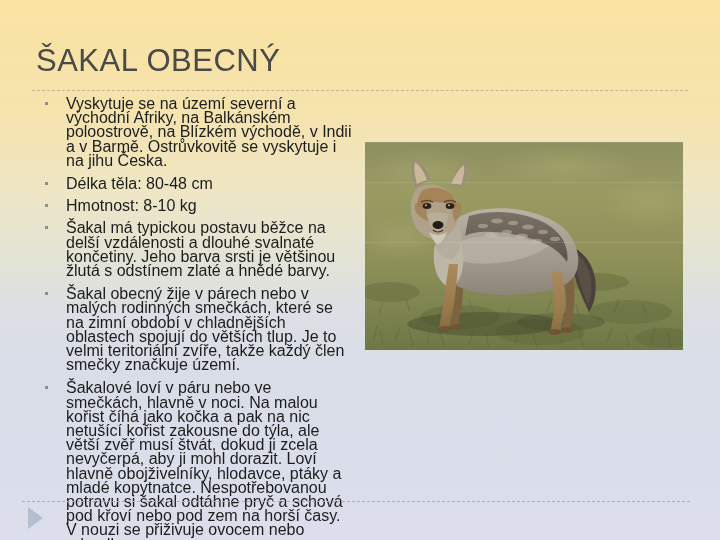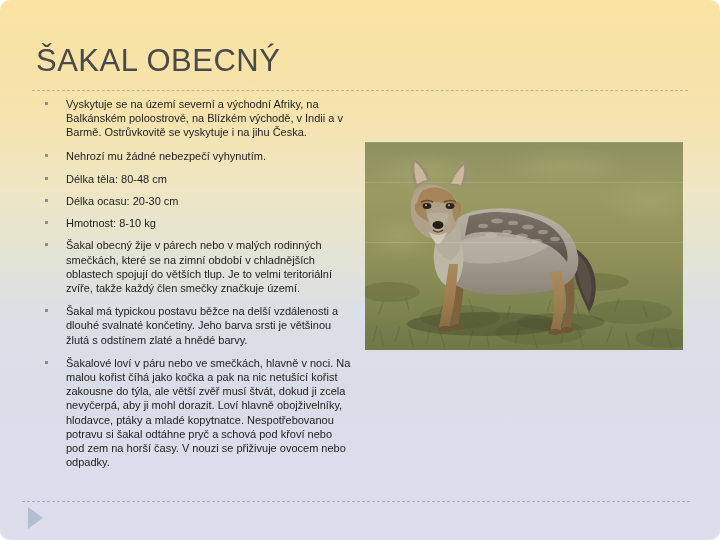--- a/index.html
+++ b/index.html
@@ -24,21 +24,20 @@
         #f9e4a4 0px,
         #f8e3a6 40px,
         #f6e3ad 110px,
         #eee6c4 190px,
         #e4e4d4 250px,
         #dcdfe4 310px,
         #d9dde8 380px,
         #dadeea 470px,
         #dcdfeb 540px);
     overflow: hidden;
-    border-radius: 10px;
   }
 
   
   .title {
     position: absolute;
     left: 36px;
     top: 44px;
     font-size: 31px;
     font-weight: 400;
     letter-spacing: 0.5px;
@@ -73,21 +72,21 @@
     width: 312px;
     margin: 0;
     padding: 0;
     list-style: none;
   }
 
   .bullet-item {
     position: relative;
     padding-left: 26px;
     margin-bottom: 9px;
-    font-size: 11px;
+    font-size: 16px;
     line-height: 14.2px;
     color: #1d1d1d;
     text-align: left;
   }
 
   .bullet-item::before {
     content: "";
     position: absolute;
     left: 5px;
     top: 5px;
@@ -132,26 +131,24 @@
 <body>
 
 <div class="slide">
 
   <div class="title">ŠAKAL OBECNÝ</div>
 
   <div class="divider-top"></div>
 
   <ul class="body-list">
     <li class="bullet-item">Vyskytuje se na území severní a východní Afriky, na Balkánském poloostrově, na Blízkém východě, v Indii a v Barmě. Ostrůvkovitě se vyskytuje i na jihu Česka.</li>
-    <li class="bullet-item">Nehrozí mu žádné nebezpečí vyhynutím.</li>
     <li class="bullet-item tight">Délka těla: 80-48 cm</li>
-    <li class="bullet-item tight">Délka ocasu: 20-30 cm</li>
     <li class="bullet-item tight">Hmotnost: 8-10 kg</li>
+    <li class="bullet-item">Šakal má typickou postavu běžce na delší vzdálenosti a dlouhé svalnaté končetiny. Jeho barva srsti je většinou žlutá s odstínem zlaté a hnědé barvy.</li>
     <li class="bullet-item">Šakal obecný žije v párech nebo v malých rodinných smečkách, které se na zimní období v chladnějších oblastech spojují do větších tlup. Je to velmi teritoriální zvíře, takže každý člen smečky značkuje území.</li>
-    <li class="bullet-item">Šakal má typickou postavu běžce na delší vzdálenosti a dlouhé svalnaté končetiny. Jeho barva srsti je většinou žlutá s odstínem zlaté a hnědé barvy.</li>
     <li class="bullet-item">Šakalové loví v páru nebo ve smečkách, hlavně v noci. Na malou kořist číhá jako kočka a pak na nic netušící kořist zakousne do týla, ale větší zvěř musí štvát, dokud ji zcela nevyčerpá, aby ji mohl dorazit. Loví hlavně obojživelníky, hlodavce, ptáky a mladé kopytnatce. Nespotřebovanou potravu si šakal odtáhne pryč a schová pod křoví nebo pod zem na horší časy. V nouzi se přiživuje ovocem nebo odpadky.</li>
   </ul>
 
   <div class="photo">
     <svg viewBox="0 0 318 208" preserveAspectRatio="none" role="img">
       <defs>
         <linearGradient id="grassBg" x1="0" y1="0" x2="0" y2="1">
           <stop offset="0%" stop-color="#8e9060"></stop>
           <stop offset="25%" stop-color="#9a9a63"></stop>
           <stop offset="55%" stop-color="#8f9159"></stop>

